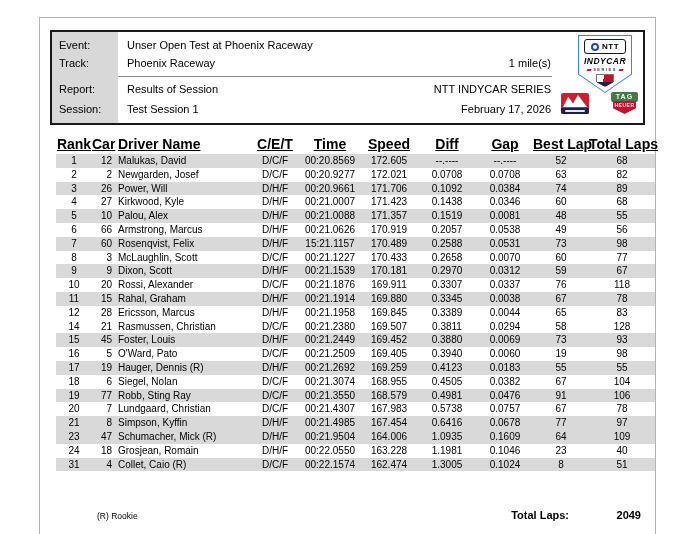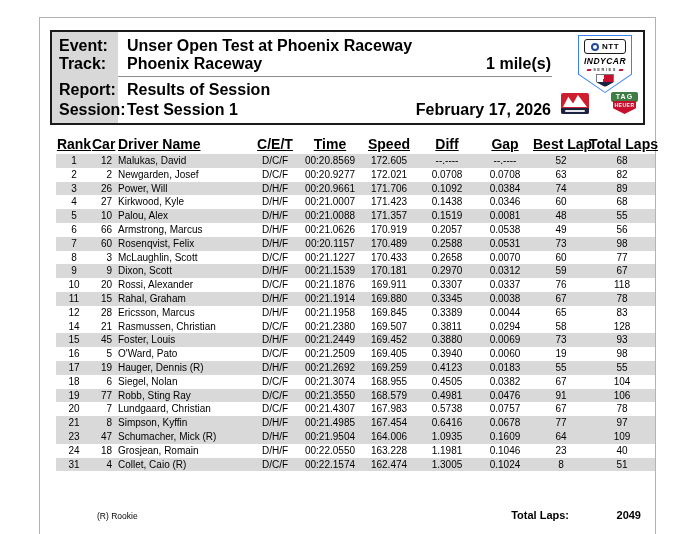--- a/index.html
+++ b/index.html
@@ -11,21 +11,21 @@
   .page{
     position:absolute;left:39px;top:17px;width:617px;height:517px;
     background:#fff;border:1px solid #b3b3b3;border-bottom:none;box-sizing:border-box;
   }
   
   .header-box{
     position:absolute;left:10px;top:12px;width:595px;height:95px;
     border:2px solid #1a1a1a;box-sizing:border-box;background:#fff;
   }
   .label-col{position:absolute;left:0;top:0;bottom:0;width:66px;background:#d8d8d8;}
-  .h-line{position:absolute;font-weight:bold;font-size:16px;line-height:13px;white-space:nowrap;}
+  .h-line{position:absolute;font-weight:normal;font-size:11px;line-height:13px;white-space:nowrap;}
   .lab{left:7px;}
   .val{left:75px;}
   .r-align{right:92px;text-align:right;}
   .row1{top:7px;} .row2{top:25px;} .row3{top:51px;} .row4{top:71px;}
   .h-divider{position:absolute;left:66px;top:44px;width:434px;height:1px;background:#8c8c8c;}
   
   .shield{position:absolute;right:11px;top:3px;width:54px;height:58px;
     clip-path:polygon(0 0,100% 0,100% 68%,50% 100%,0 68%);background:#3b82f6;}
   .shield-inner{position:absolute;left:1px;top:1px;right:1px;bottom:1px;
     clip-path:polygon(0 0,100% 0,100% 68%,50% 100%,0 68%);background:#fff;text-align:center;}
@@ -96,20 +96,21 @@
     <div class="h-line val row1">Unser Open Test at Phoenix Raceway</div>
 
     <div class="h-line lab row2">Track:</div>
     <div class="h-line val row2">Phoenix Raceway</div>
     <div class="h-line r-align row2">1 mile(s)</div>
 
     <div class="h-divider"></div>
 
     <div class="h-line lab row3">Report:</div>
     <div class="h-line val row3">Results of Session</div>
+    <div class="h-line r-align row3">NTT INDYCAR SERIES</div>
 
     <div class="h-line lab row4">Session:</div>
     <div class="h-line val row4">Test Session 1</div>
     <div class="h-line r-align row4">February 17, 2026</div>
 
     <div class="shield">
       <div class="shield-inner">
         <div class="ntt-badge">
           <span class="ntt-loop"></span>
           <span class="ntt-word">NTT</span>
@@ -225,21 +226,21 @@
         <td class="c-diff">0.2057</td>
         <td class="c-gap">0.0538</td>
         <td class="c-best">49</td>
         <td class="c-total">56</td>
       </tr>
         <tr class="stripe">
         <td class="c-rank">7</td>
         <td class="c-car">60</td>
         <td class="c-driver">Rosenqvist, Felix</td>
         <td class="c-cet">D/H/F</td>
-        <td class="c-time">00:20.1157</td>
+        <td class="c-time">15:21.1157</td>
         <td class="c-speed">170.489</td>
         <td class="c-diff">0.2588</td>
         <td class="c-gap">0.0531</td>
         <td class="c-best">73</td>
         <td class="c-total">98</td>
       </tr>
         <tr>
         <td class="c-rank">8</td>
         <td class="c-car">3</td>
         <td class="c-driver">McLaughlin, Scott</td>

